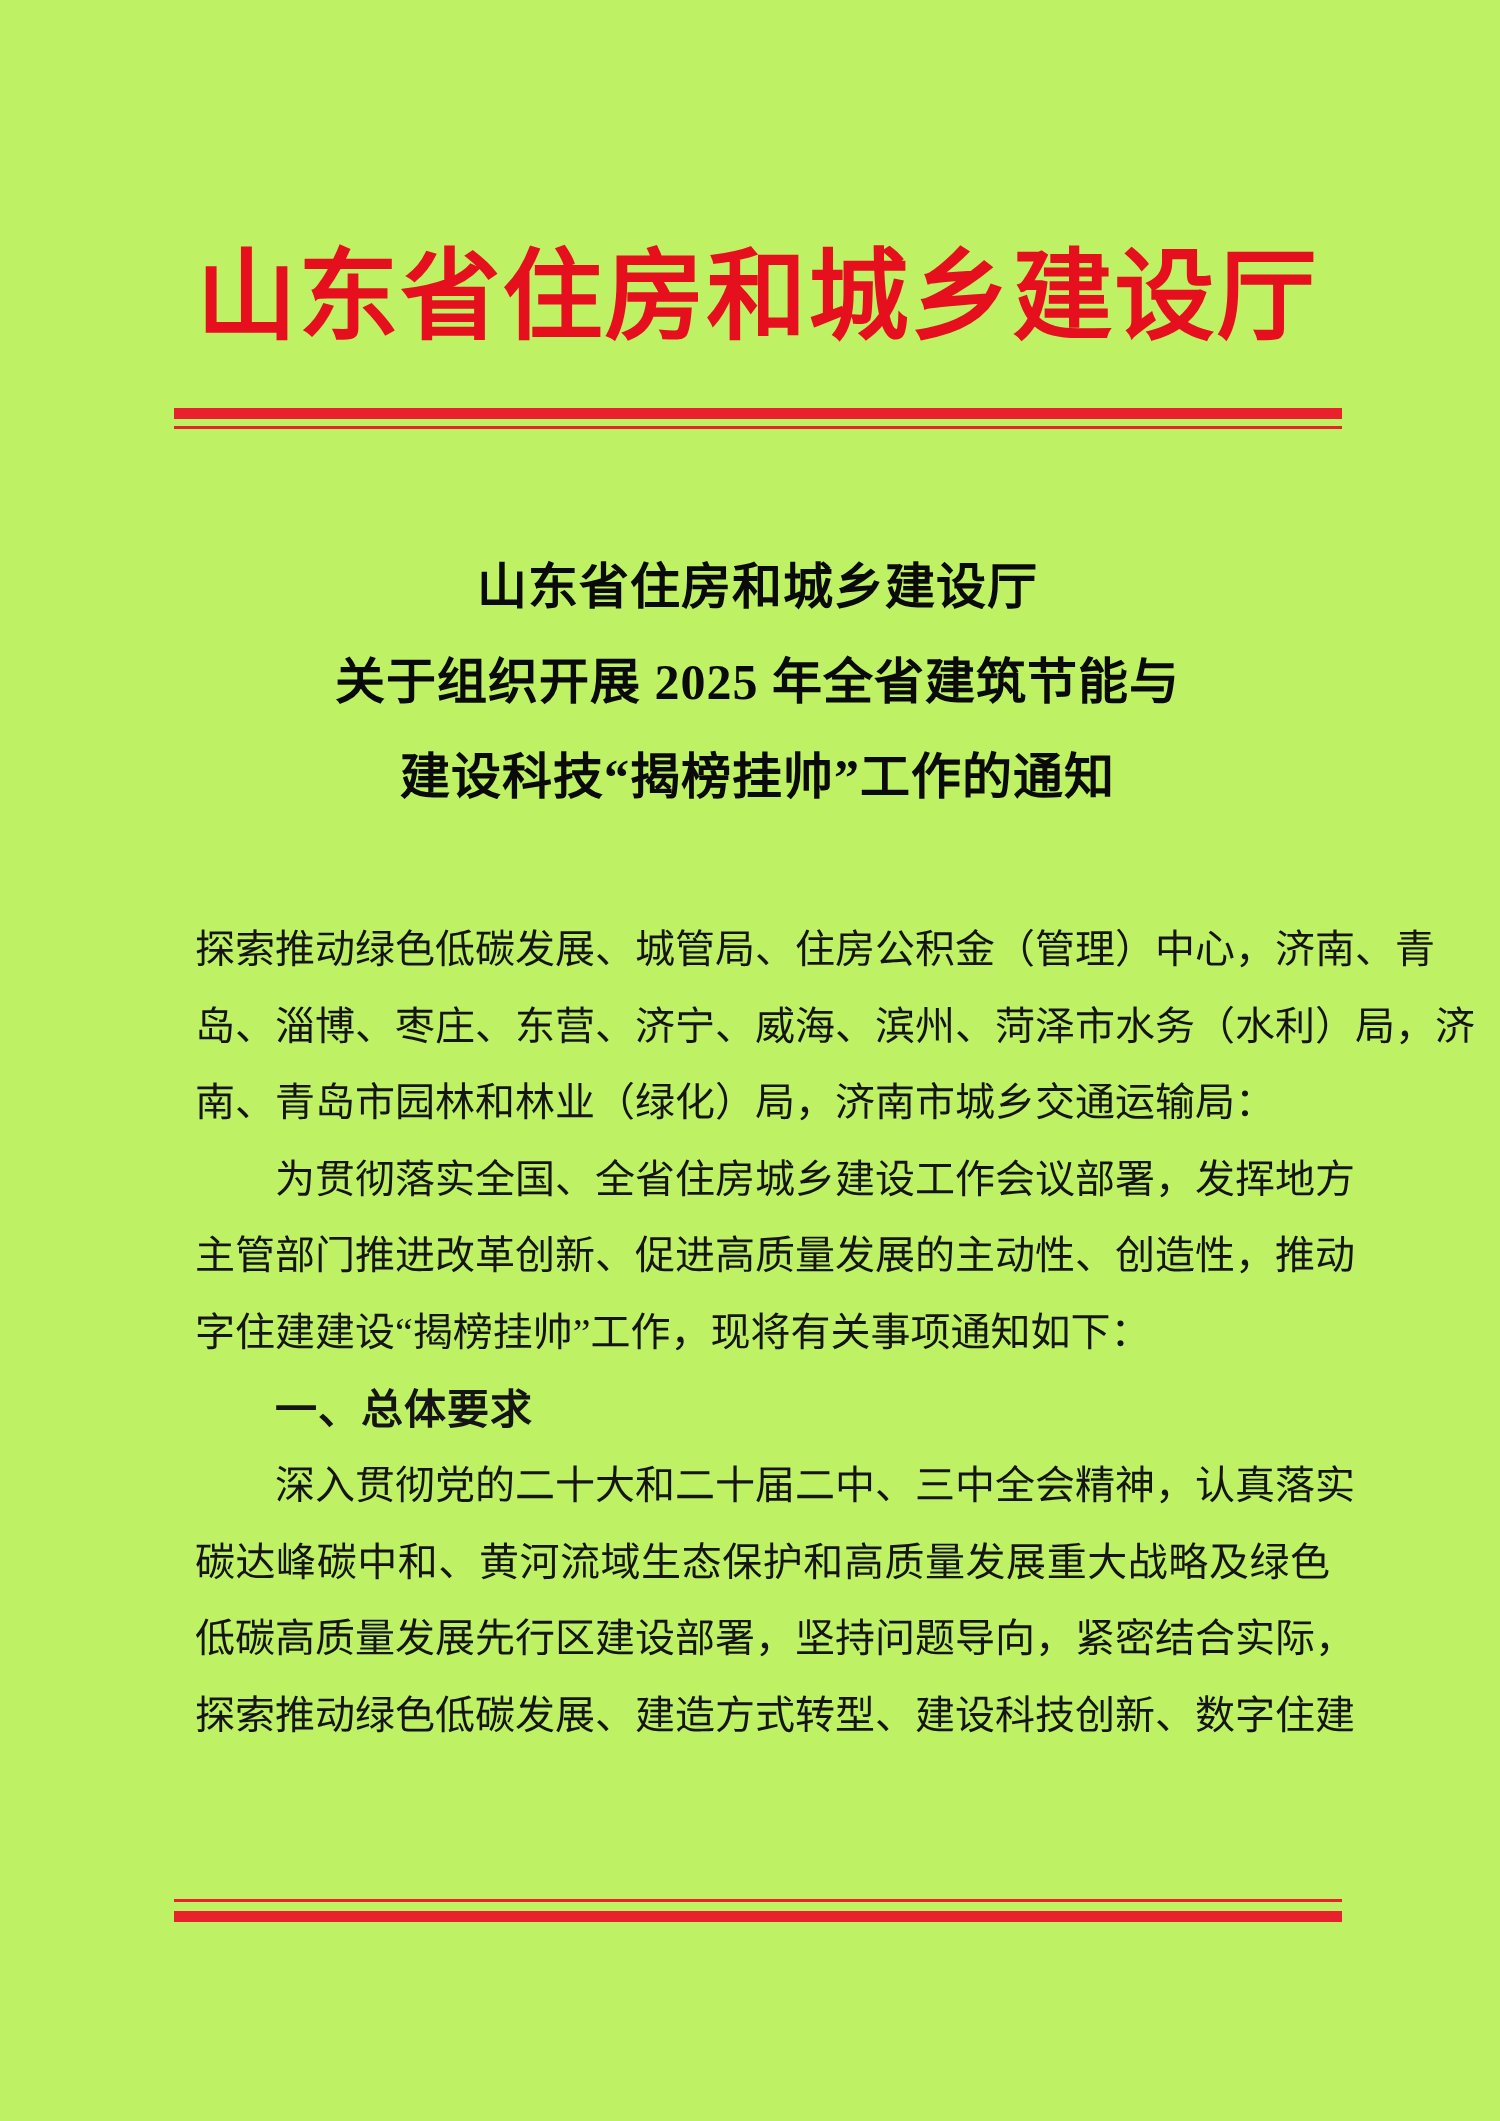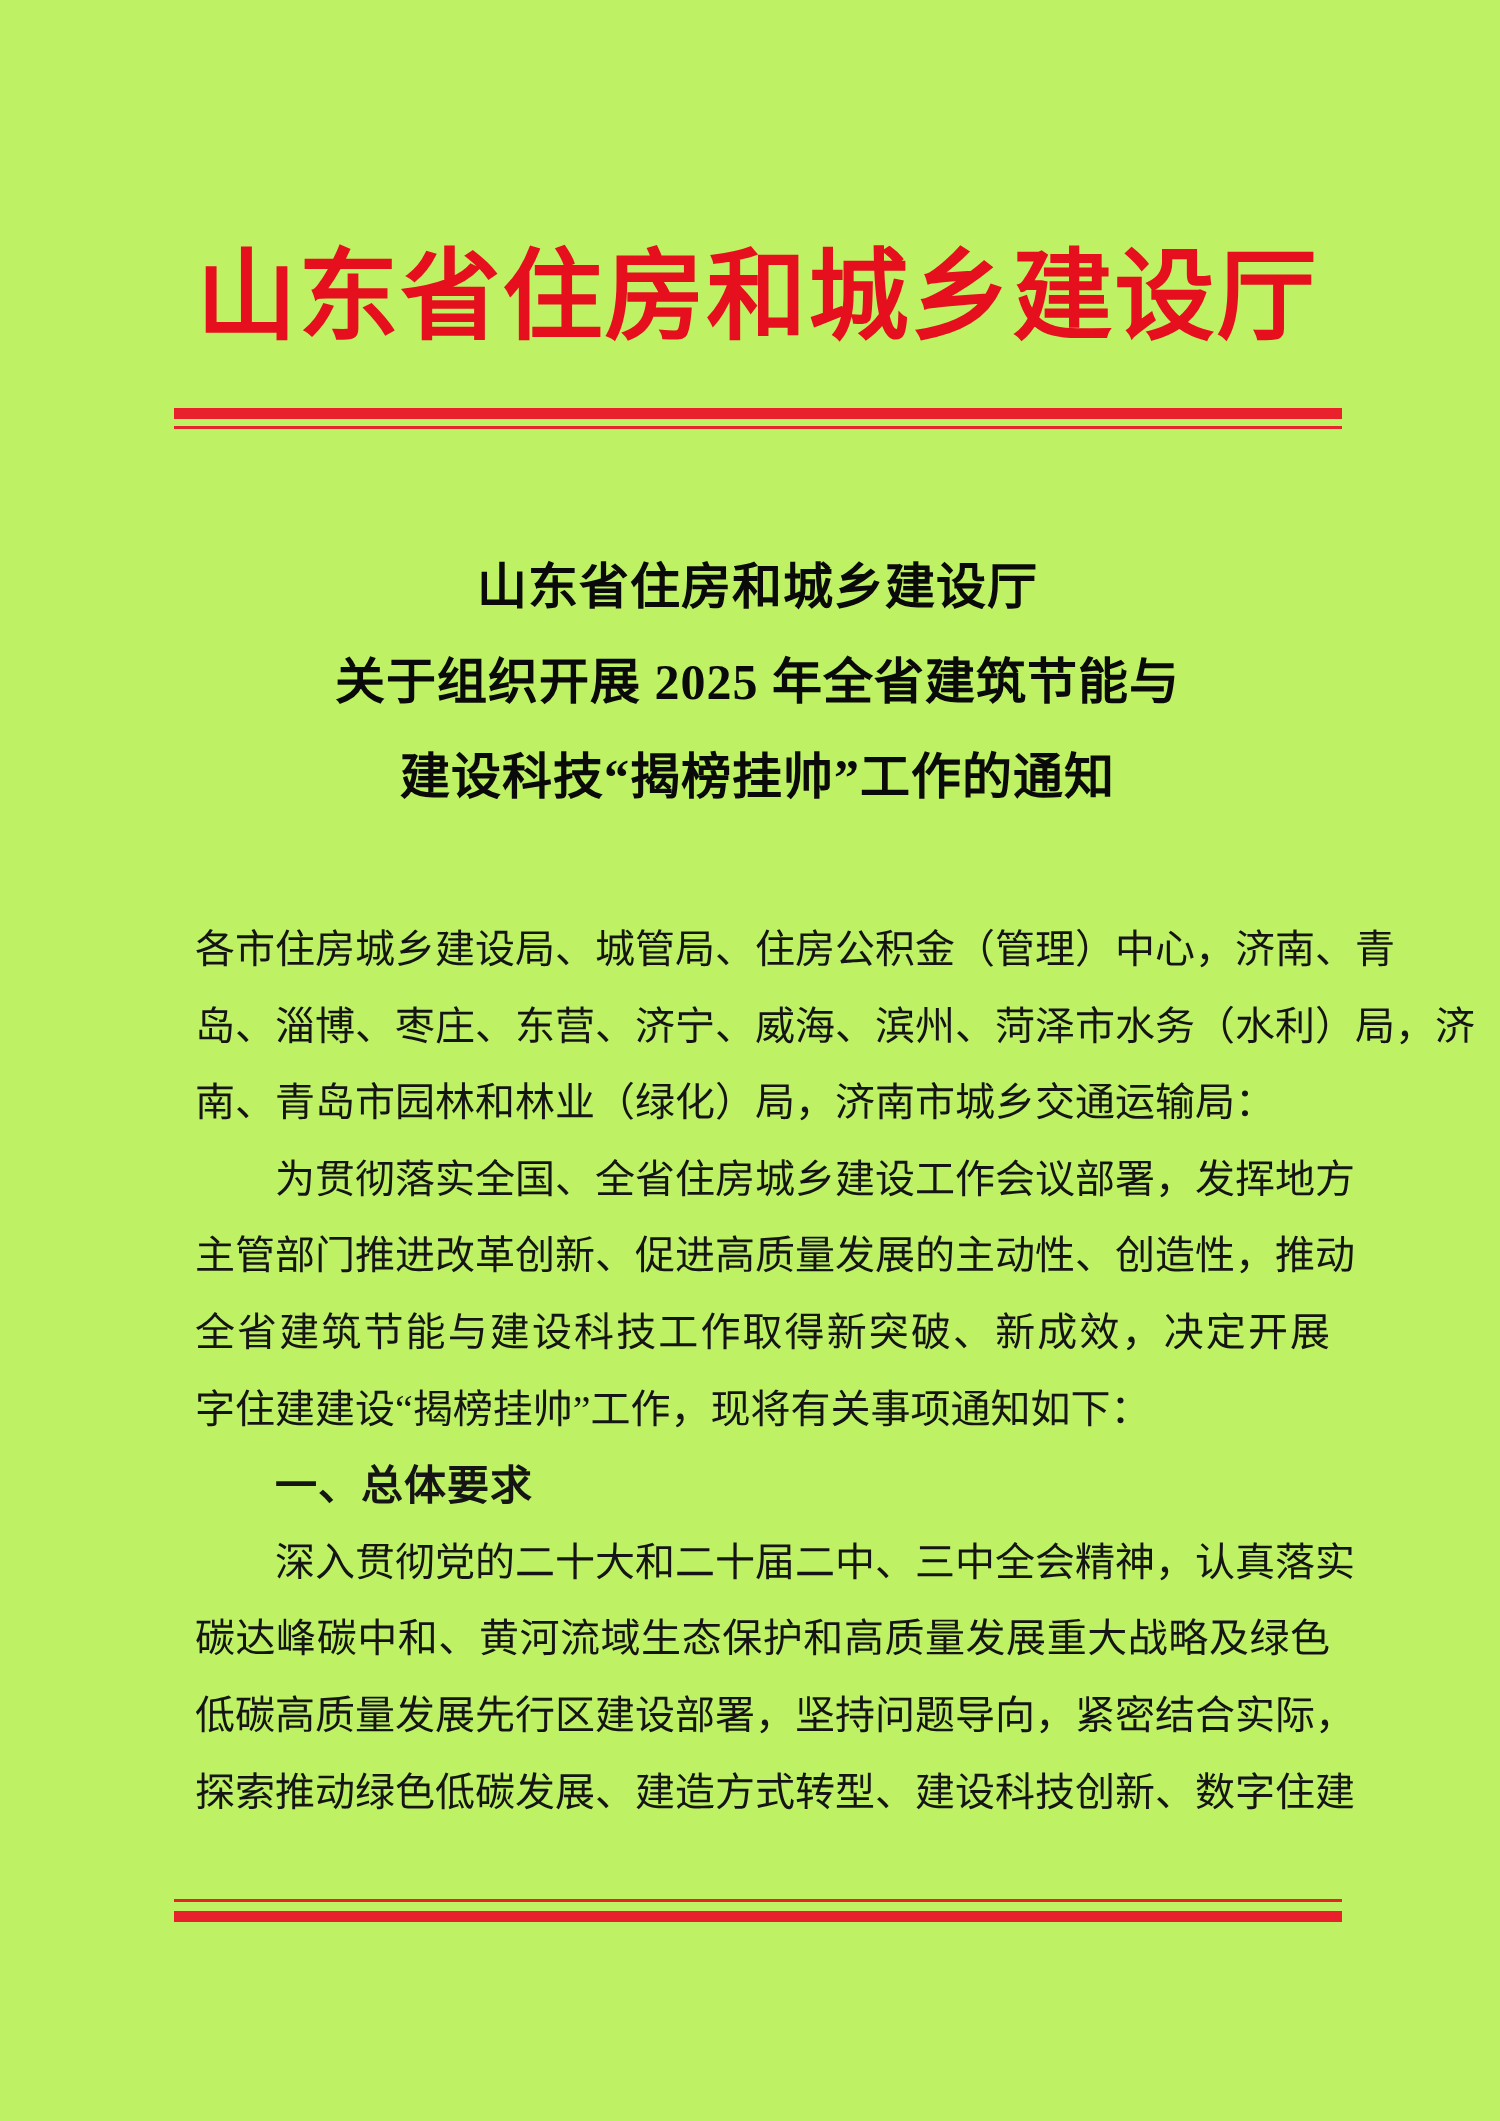--- a/index.html
+++ b/index.html
@@ -96,26 +96,25 @@
     <div class="rule thin"></div>
   </div>
 
   <div class="doc-title">
     <div class="title-line">山东省住房和城乡建设厅</div>
     <div class="title-line">关于组织开展 2025 年全省建筑节能与</div>
     <div class="title-line">建设科技“揭榜挂帅”工作的通知</div>
   </div>
 
   <div class="doc-body">
-    <div class="body-line">各市住房城乡建设局、城管局、住房公积金（管理）中心，济南、青</div>
+    <div class="body-line">探索推动绿色低碳发展、城管局、住房公积金（管理）中心，济南、青</div>
     <div class="body-line">岛、淄博、枣庄、东营、济宁、威海、滨州、菏泽市水务（水利）局，济</div>
     <div class="body-line end">南、青岛市园林和林业（绿化）局，济南市城乡交通运输局：</div>
     <div class="body-line indent">为贯彻落实全国、全省住房城乡建设工作会议部署，发挥地方</div>
     <div class="body-line">主管部门推进改革创新、促进高质量发展的主动性、创造性，推动</div>
-    <div class="body-line">全省建筑节能与建设科技工作取得新突破、新成效，决定开展</div>
     <div class="body-line end">字住建建设“揭榜挂帅”工作，现将有关事项通知如下：</div>
     <div class="body-line heading indent">一、总体要求</div>
     <div class="body-line indent">深入贯彻党的二十大和二十届二中、三中全会精神，认真落实</div>
     <div class="body-line">碳达峰碳中和、黄河流域生态保护和高质量发展重大战略及绿色</div>
     <div class="body-line">低碳高质量发展先行区建设部署，坚持问题导向，紧密结合实际，</div>
     <div class="body-line">探索推动绿色低碳发展、建造方式转型、建设科技创新、数字住建</div>
   </div>
 
   <div class="rule-group bottom">
     <div class="rule thin"></div>

